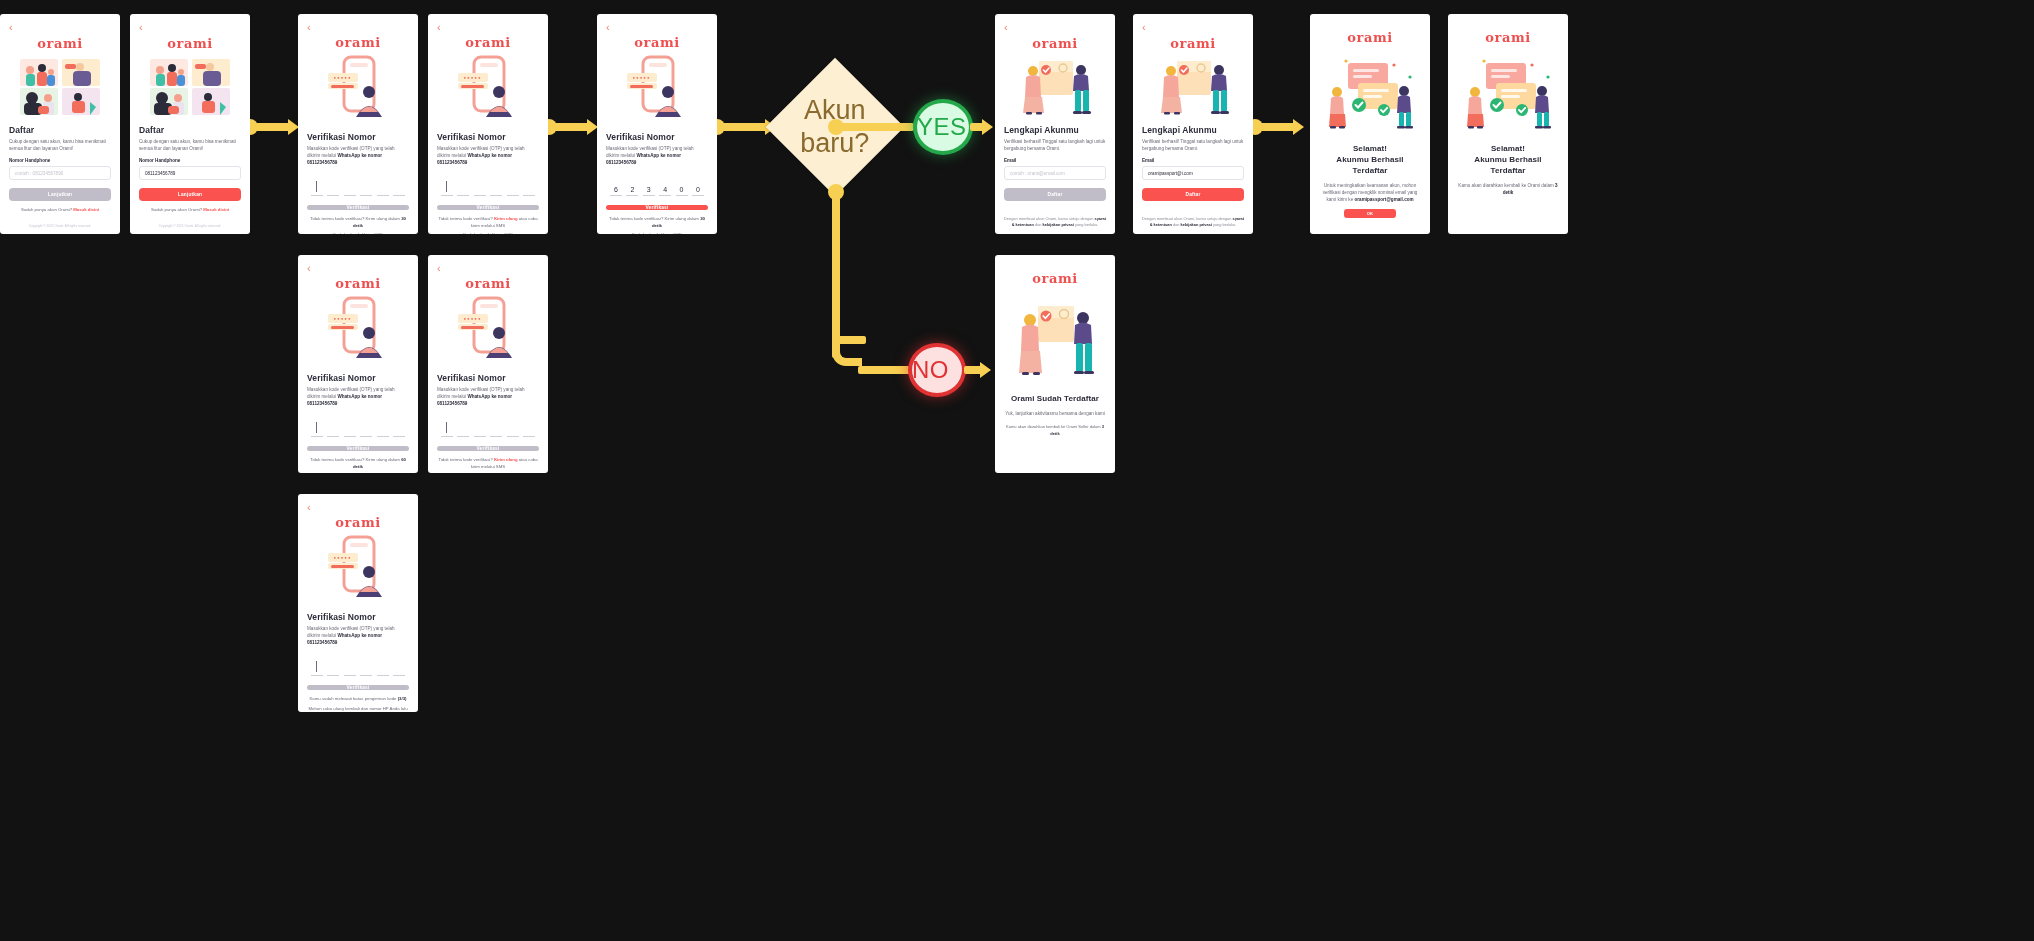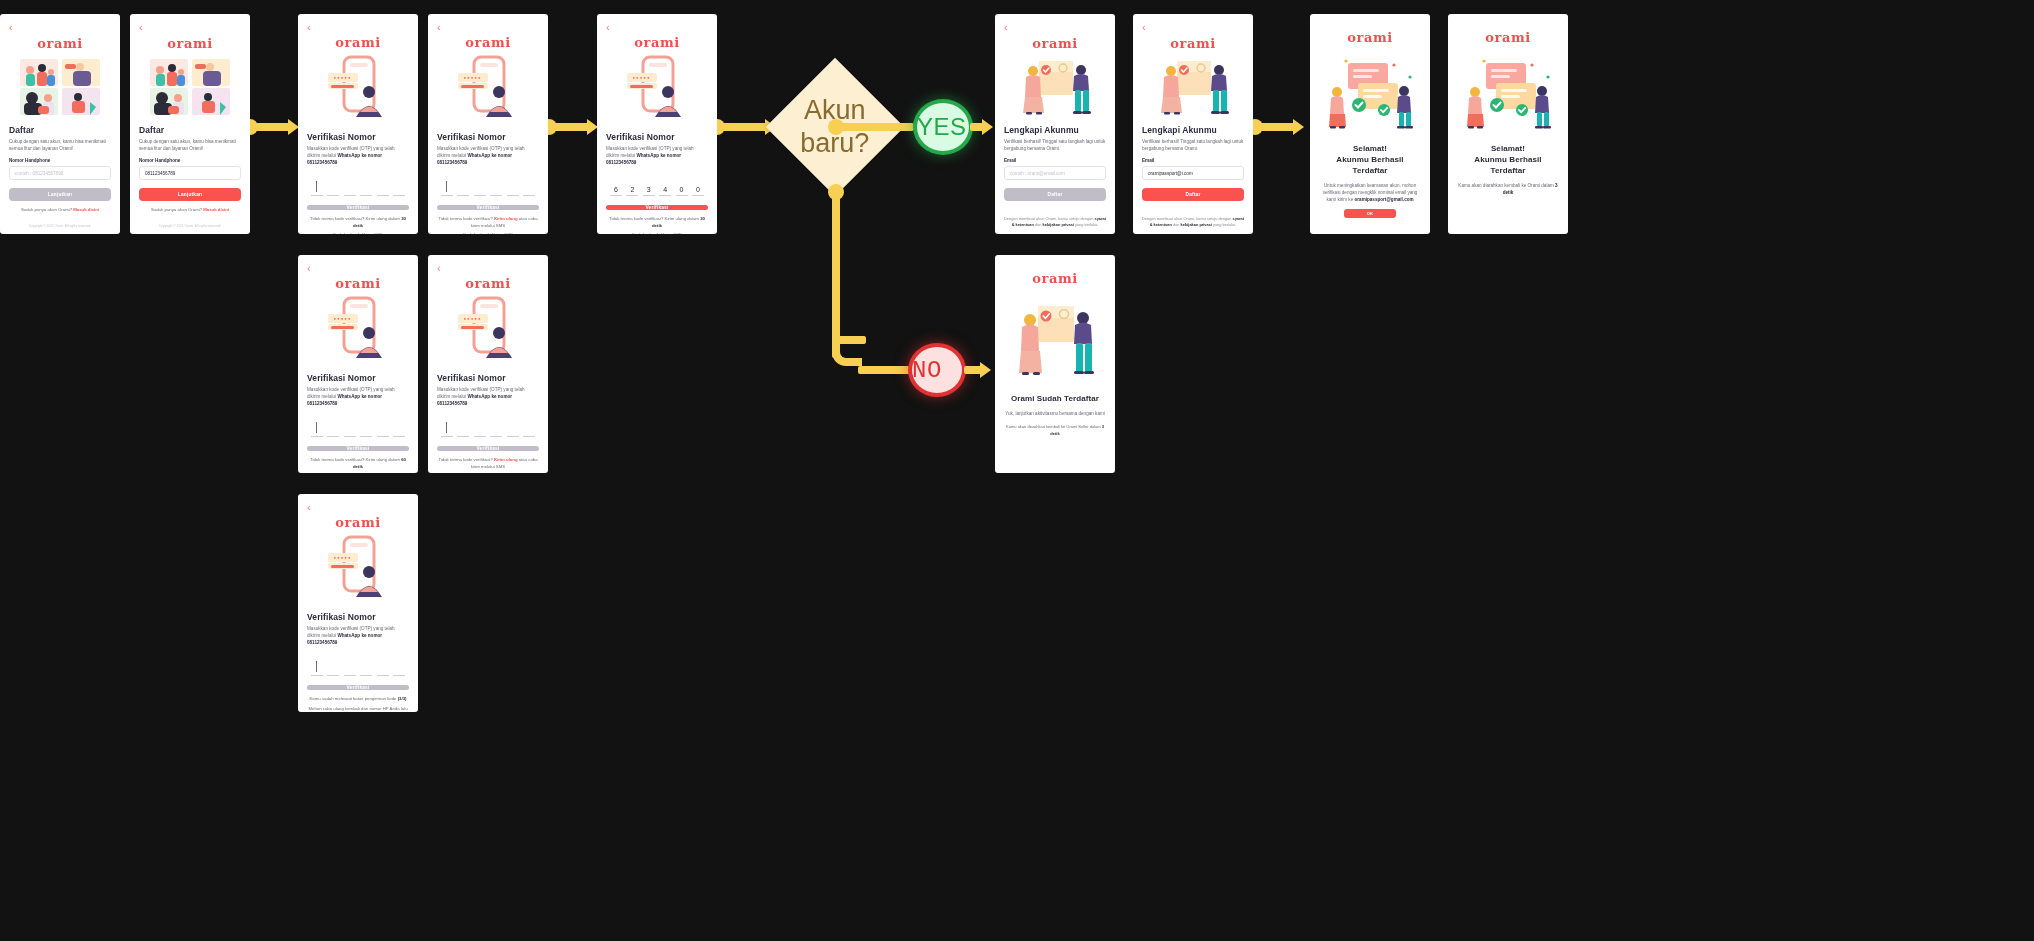--- a/index.html
+++ b/index.html
@@ -136,21 +136,21 @@
     <span>YES</span>
   </div>
   <div class="edge" style="left:970px;top:123px;width:16px;height:8px;"></div>
   <div class="arrow right" style="left:982px;top:119px;"></div>
 
   <div class="dot" style="left:828px;top:184px;width:16px;height:16px;"></div>
   <div class="edge" style="left:832px;top:190px;width:8px;height:168px;"></div>
   <div class="edge" style="left:832px;top:336px;width:34px;height:8px;border-top-left-radius:0;"></div>
   <div style="position:absolute;left:832px;top:336px;width:30px;height:30px;border-left:8px solid #f7cf52;border-bottom:8px solid #f7cf52;border-bottom-left-radius:14px;"></div>
   <div class="edge" style="left:858px;top:366px;width:52px;height:8px;"></div>
-  <div class="pill no" style="left:908px;top:343px;width:58px;height:54px;font-family:Liberation Mono, monospace;">
+  <div class="pill no" style="left:908px;top:343px;width:58px;height:54px;">
     <span>NO</span>
   </div>
   <div class="edge" style="left:964px;top:366px;width:18px;height:8px;"></div>
   <div class="arrow right" style="left:980px;top:362px;"></div>
 
   <div class="dot" style="left:1247px;top:119px;width:16px;height:16px;"></div>
   <div class="edge" style="left:1255px;top:123px;width:42px;height:8px;"></div>
   <div class="arrow right" style="left:1293px;top:119px;"></div>
 
   <div class="card" style="left:0px;top:14px;width:120px;height:220px;">

